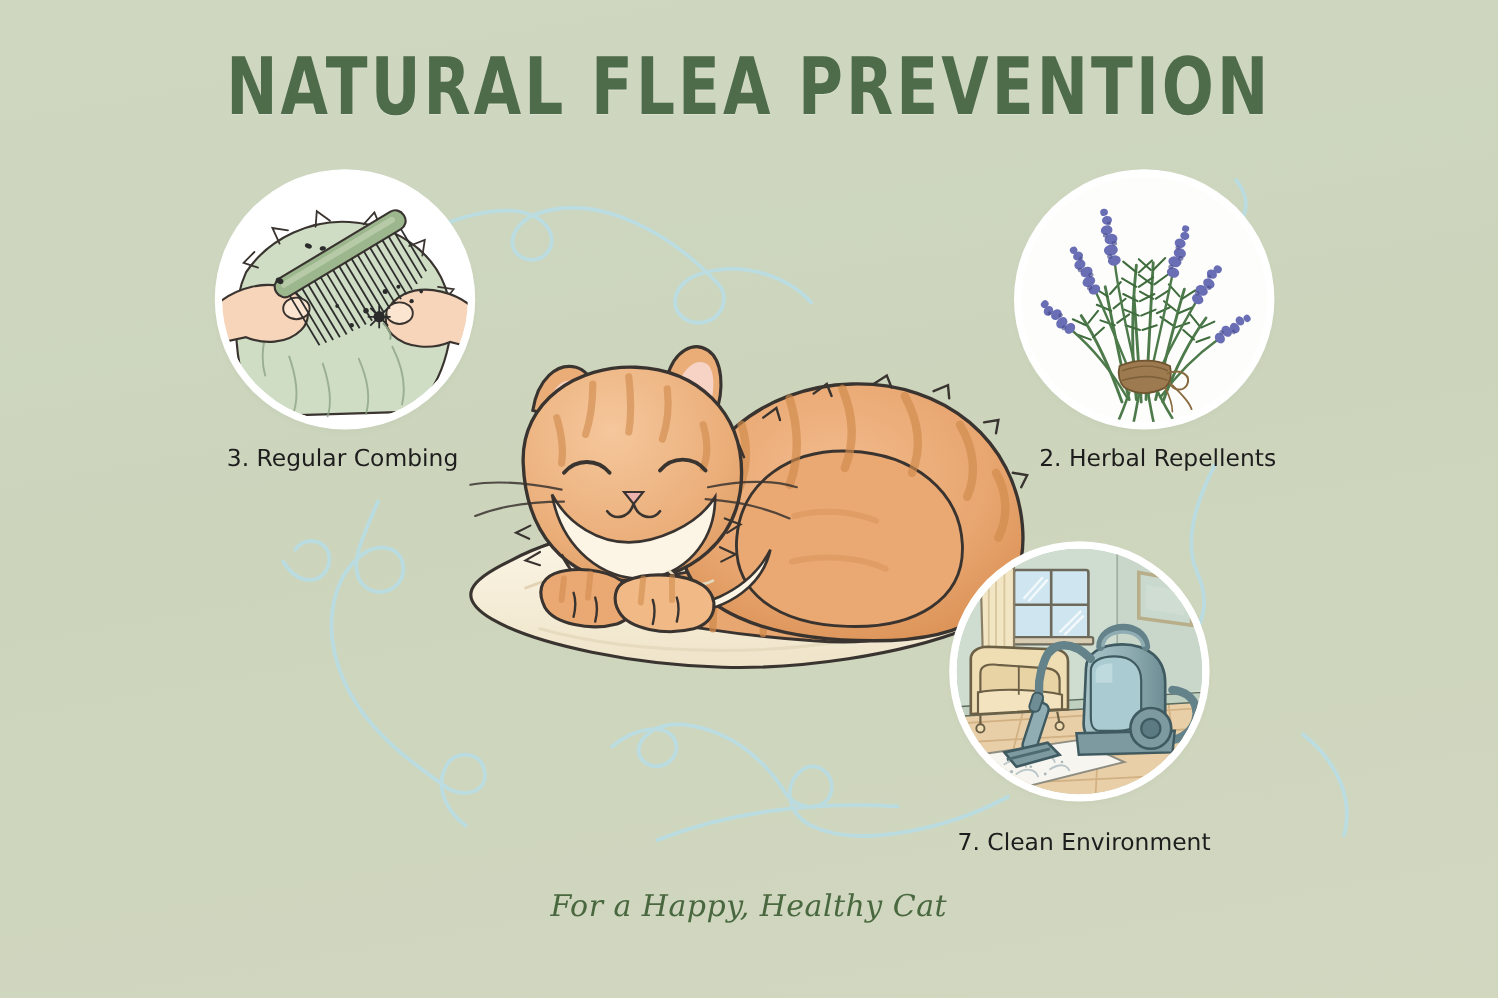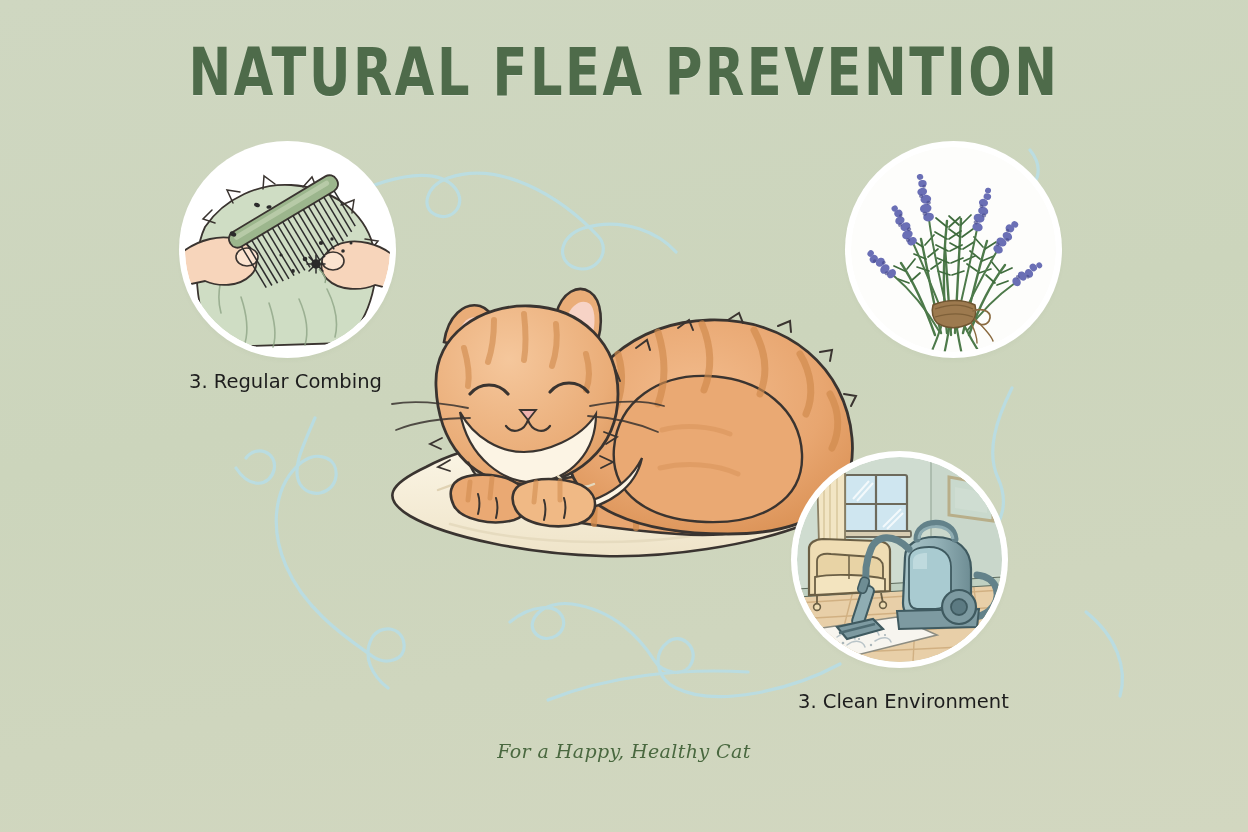--- a/index.html
+++ b/index.html
@@ -48,21 +48,21 @@
 
   
   .footer {
     position: absolute;
     top: 740px;
     left: 0;
     width: 1248px;
     text-align: center;
     font-family: "DejaVu Serif", "Liberation Serif", serif;
     font-style: italic;
-    font-size: 19px;
+    font-size: 25px;
     color: #49683f;
     letter-spacing: 0.4px;
   }
 
   
   .bubble {
     position: absolute;
     border-radius: 50%;
     background: #ffffff;
     box-shadow: 0 0 0 6px #ffffff, 0 3px 10px rgba(70,90,60,0.13);
@@ -526,20 +526,21 @@
 
         <g stroke="#4d7a4a" stroke-width="2.2" fill="none" stroke-linecap="round">
           <path d="M90 180 C 86 192 82 202 78 210"></path>
           <path d="M98 182 C 96 194 94 204 92 212"></path>
           <path d="M106 182 C 108 194 110 204 112 212"></path>
           <path d="M114 180 C 120 192 126 202 130 208"></path>
         </g>
       </g>
     </svg>
   </div>
+  <div class="caption" id="caption-2">2. Herbal Repellents</div>
 
   <div class="bubble" id="bubble-clean">
     <svg viewBox="0 0 205 205">
       <defs>
         <clipPath id="clipClean">
             <circle cx="102.5" cy="102.5" r="102.5"></circle>
           </clipPath>
         <linearGradient id="gVac" x1="0" y1="0" x2="1" y2="0">
           <stop offset="0%" stop-color="#a8c4c8"></stop>
           <stop offset="55%" stop-color="#8fadb3"></stop>
@@ -651,17 +652,17 @@
           <path d="M112 92 C 96 76 80 78 74 92 C 68 106 68 120 70 130" fill="none" stroke="#63828a" stroke-width="7" stroke-linecap="round"></path>
           <rect x="60" y="128" width="12" height="42" rx="5" transform="rotate(18 66 149)" fill="#8fadb3" stroke="#3f5a60" stroke-width="2"></rect>
           <rect x="62" y="120" width="9" height="16" rx="4" transform="rotate(18 66 128)" fill="#6e8d94" stroke="#3f5a60" stroke-width="1.6"></rect>
 
           <path d="M40 170 L 76 162 L 86 172 L 50 182 Z" fill="#7d9aa1" stroke="#3f5a60" stroke-width="2.2"></path>
           <path d="M42 176 L 78 167" stroke="#4e6b72" stroke-width="2.4"></path>
         </g>
       </g>
     </svg>
   </div>
-  <div class="caption" id="caption-3">3. Clean Environment</div>
+  <div class="caption" id="caption-3">7. Clean Environment</div>
 
   <div class="footer">For a Happy, Healthy Cat</div>
 
 </div>
 
 </body></html>

